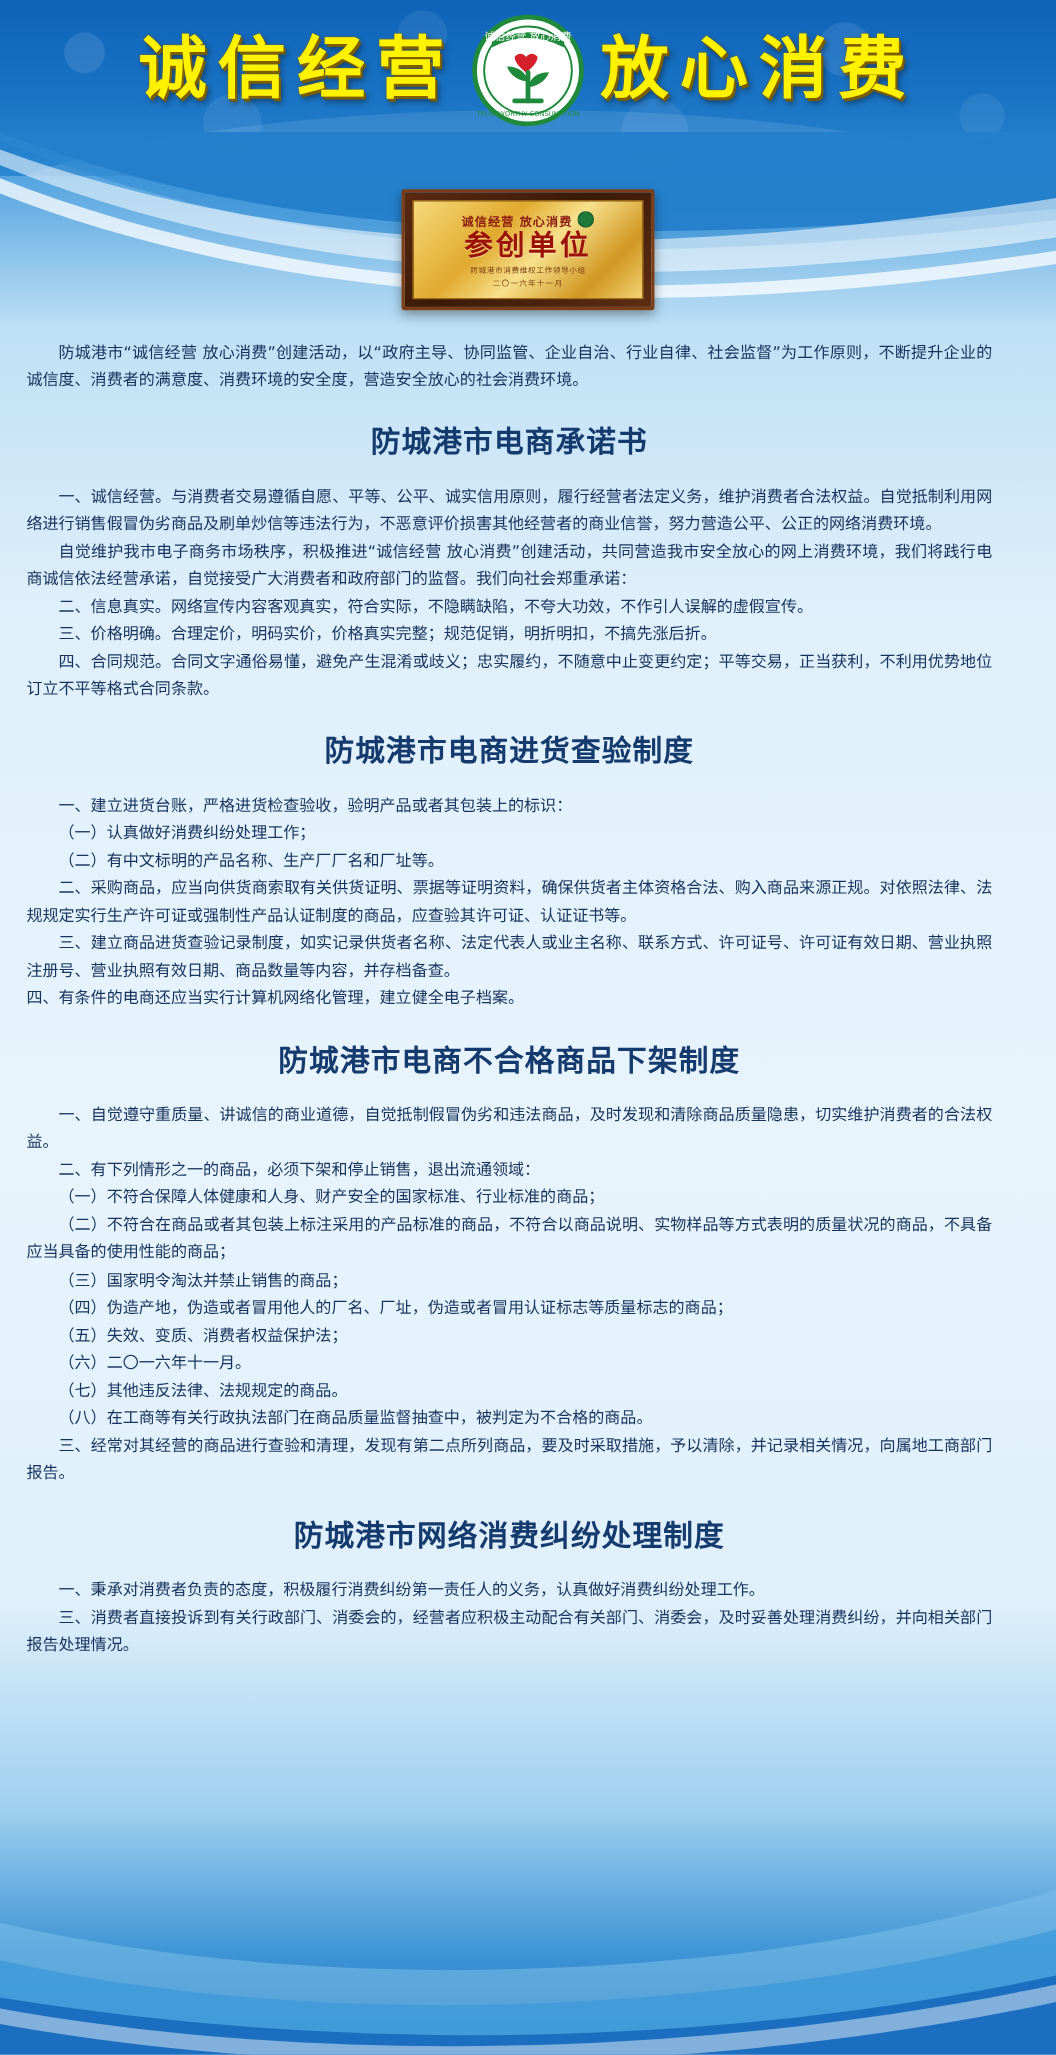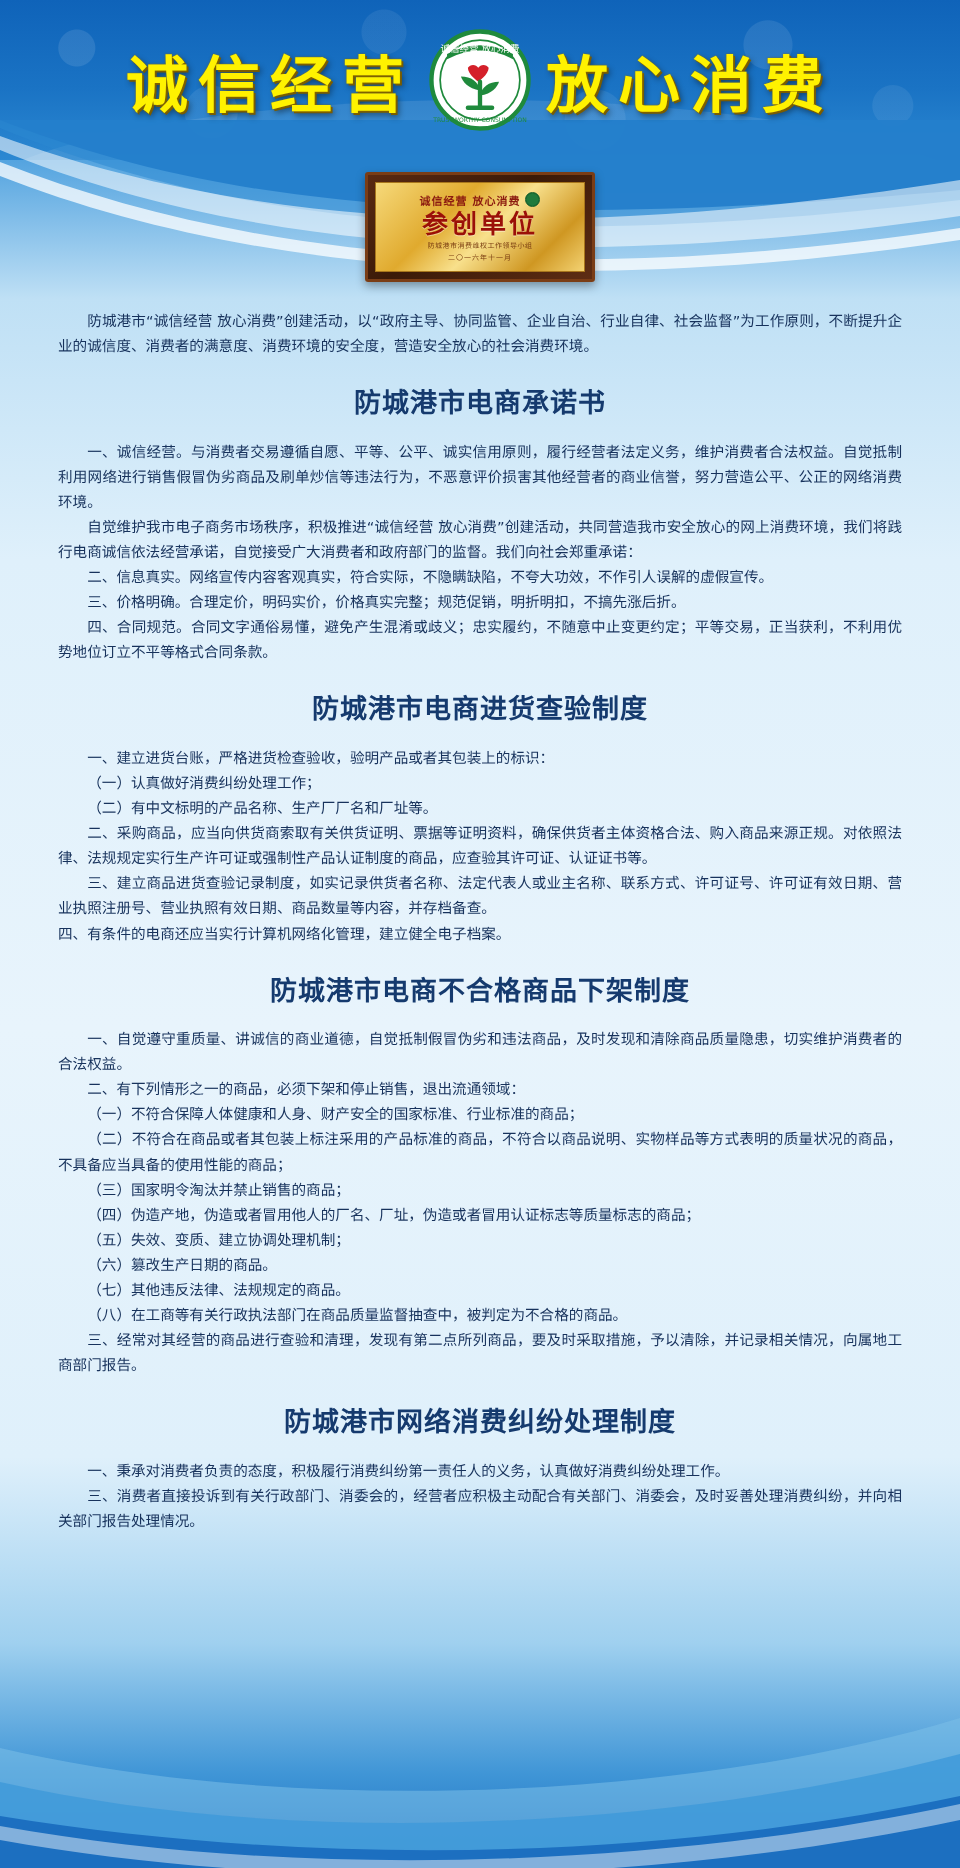--- a/index.html
+++ b/index.html
@@ -39,24 +39,25 @@
     bottom: -60px;
     width: 110%;
     height: 120px;
     border-radius: 50% 50% 0 0 / 100% 100% 0 0;
     background: rgba(255,255,255,0.10);
   }
   .header-inner {
     position: relative;
     height: 100%;
     display: flex;
-    align-items: center;
+    align-items: flex-start;
     justify-content: center;
     gap: 14px;
     z-index: 3;
+    margin-top: 12px;
   }
   .banner-text {
     font-family: "DejaVu Sans", "Liberation Sans", sans-serif;
     font-size: 62px;
     font-weight: bold;
     letter-spacing: 10px;
     color: #fff200;
     text-shadow:
       0 0 2px #8a6d00,
       2px 2px 0 #7a5c00,
@@ -142,21 +143,21 @@
   .plaque-date {
     font-size: 7px;
     color: #7a3d10;
     letter-spacing: 1px;
   }
 
   
   .content {
     position: relative;
     z-index: 5;
-    margin: 26px 58px 0 58px;
+    margin: 26px 58px 0 24px;
     color: #17325c;
     font-size: 14.6px;
     line-height: 1.72;
     text-align: justify;
   }
   .content p {
     margin: 0;
     text-indent: 2em;
   }
   .content p.noindent {
@@ -261,22 +262,22 @@
     </div>
 
     <h2 class="section-title">防城港市电商不合格商品下架制度</h2>
     <div class="block">
       <p>一、自觉遵守重质量、讲诚信的商业道德，自觉抵制假冒伪劣和违法商品，及时发现和清除商品质量隐患，切实维护消费者的合法权益。</p>
       <p>二、有下列情形之一的商品，必须下架和停止销售，退出流通领域：</p>
       <p>（一）不符合保障人体健康和人身、财产安全的国家标准、行业标准的商品；</p>
       <p>（二）不符合在商品或者其包装上标注采用的产品标准的商品，不符合以商品说明、实物样品等方式表明的质量状况的商品，不具备应当具备的使用性能的商品；</p>
       <p>（三）国家明令淘汰并禁止销售的商品；</p>
       <p>（四）伪造产地，伪造或者冒用他人的厂名、厂址，伪造或者冒用认证标志等质量标志的商品；</p>
-      <p>（五）失效、变质、建立协调处理机制；</p>
-      <p>（六）篡改生产日期的商品。</p>
+      <p>（五）失效、变质、消费者权益保护法；</p>
+      <p>（六）二〇一六年十一月。</p>
       <p>（七）其他违反法律、法规规定的商品。</p>
       <p>（八）在工商等有关行政执法部门在商品质量监督抽查中，被判定为不合格的商品。</p>
       <p>三、经常对其经营的商品进行查验和清理，发现有第二点所列商品，要及时采取措施，予以清除，并记录相关情况，向属地工商部门报告。</p>
     </div>
 
     <h2 class="section-title">防城港市网络消费纠纷处理制度</h2>
     <div class="block">
       <p>一、秉承对消费者负责的态度，积极履行消费纠纷第一责任人的义务，认真做好消费纠纷处理工作。</p>
       <p>三、消费者直接投诉到有关行政部门、消委会的，经营者应积极主动配合有关部门、消委会，及时妥善处理消费纠纷，并向相关部门报告处理情况。</p>
     </div>

